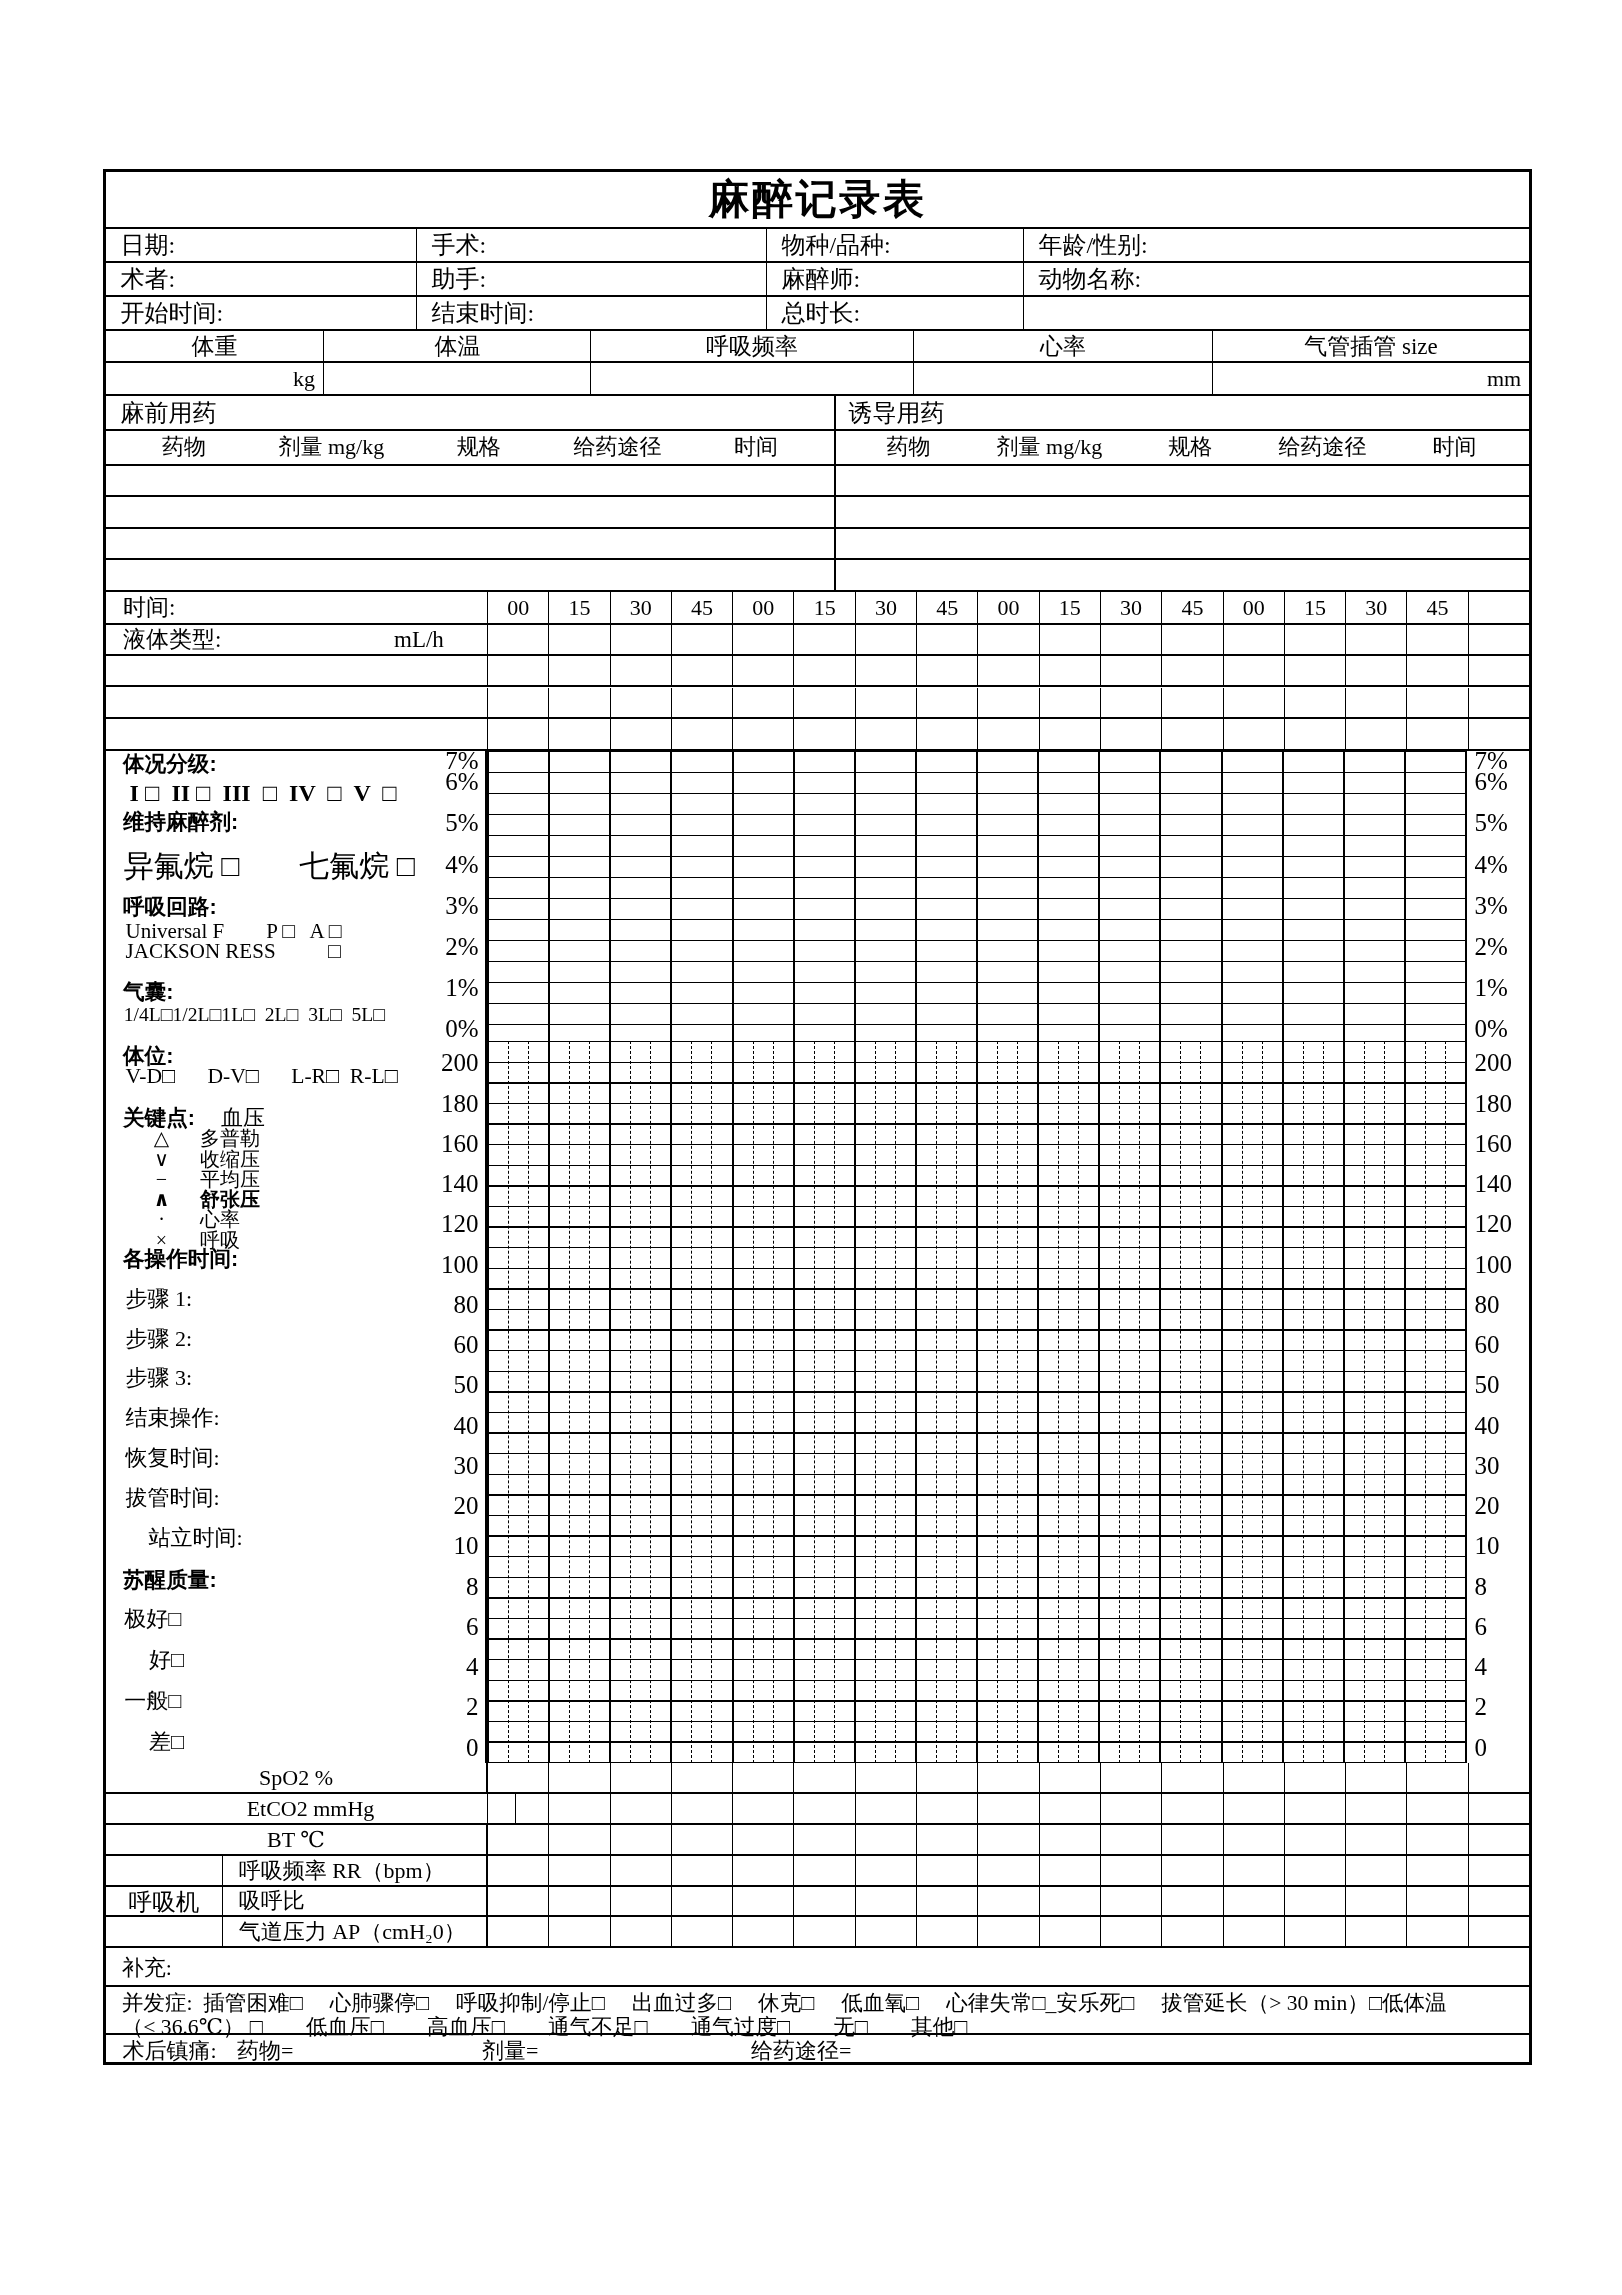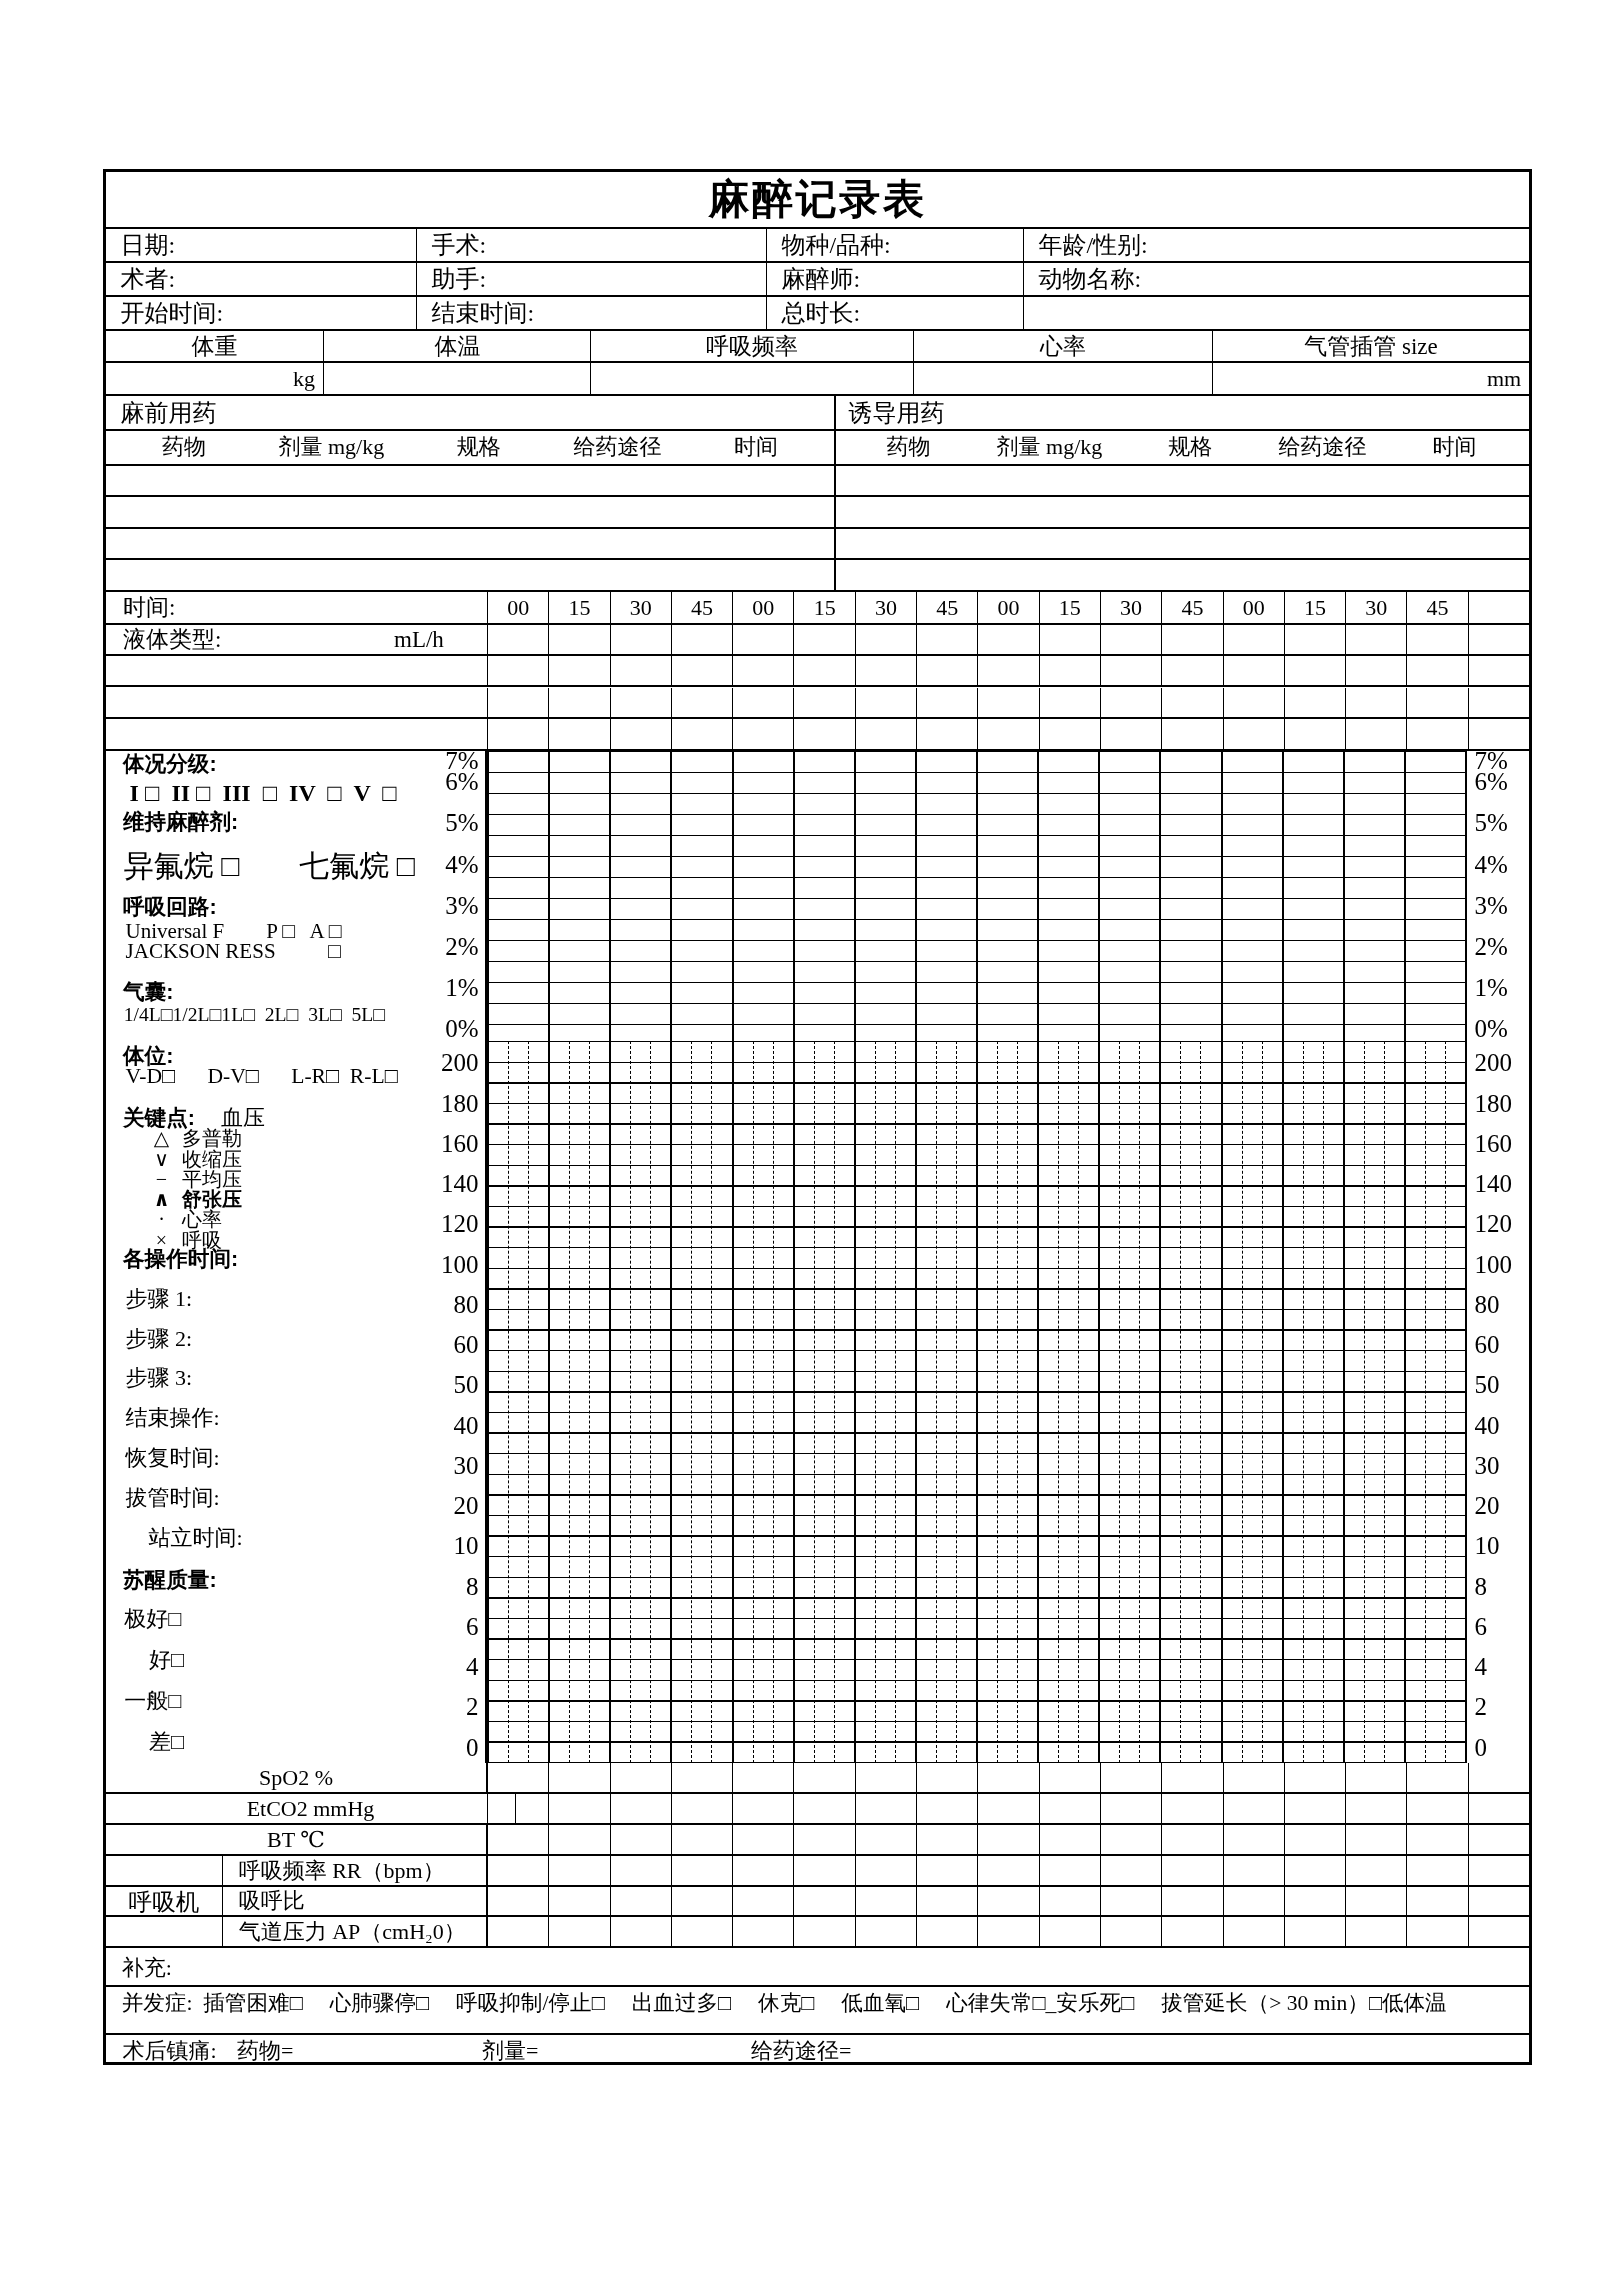--- a/index.html
+++ b/index.html
@@ -39,21 +39,21 @@
 .lp-o46{left:17.7px;font-size:30px}
 .lp-o31{left:19.6px;font-size:21px}
 .lp-o30{left:17.7px;font-size:19.6px}
 .lp-o33{left:19.6px;font-size:21.6px}
 .lp-o34{left:19.6px;font-size:22px}
 .lp-kp{font-size:22px}
 .lp-kp .kpb{font-weight:bold;font-family:"Liberation Sans","DejaVu Sans",sans-serif;font-size:21.6px}
 .lp-kp .kpv{margin-left:26px}
 .lp-leg{left:0;width:100%;font-size:20px}
 .leg-sym{display:inline-block;width:35px;margin-left:38px;text-align:center}
-.leg-lab{display:inline-block;margin-left:3px}
+.leg-lab{display:inline-block;margin-left:21px}
 .blab{position:absolute;top:0;bottom:0;display:flex;align-items:center;justify-content:center;border-right:1.3px solid #000;font-size:22px}
 .blab-sub{position:absolute;top:0;bottom:0;display:flex;align-items:center;padding-left:15.7px;border-right:1.3px solid #000;font-size:22px}
 .vent-label{position:absolute;left:0;top:1684px;width:117px;height:92px;border-right:1.3px solid #000;display:flex;align-items:center;justify-content:center;font-size:23.6px}
 .textrow{padding:5.2px 0 0 15.7px;font-size:22px}
 .comp-line{position:absolute;left:15.7px;right:6.5px;font-size:21.6px;white-space:pre}
 .an-span{position:absolute;top:0;bottom:0;display:flex;align-items:center;font-size:22px}
 </style>
 </head>
 <body>
 
@@ -563,20 +563,21 @@
           <div class="cell17"></div>
           <div class="cell17"></div>
           <div class="cell17"></div>
         </div>
     </div>
 
     <div class="row bb4 textrow" style="top:1776px;height:39px">补充:</div>
 
     <div class="row bb4" style="top:1815px;height:48px">
       <div class="comp-line" style="top:1.3px">并发症:  插管困难□　 心肺骤停□　 呼吸抑制/停止□　 出血过多□　 休克□　 低血氧□　 心律失常□_安乐死□　 拔管延长（&gt; 30 min）□低体温</div>
+      <div class="comp-line" style="top:25px">（&lt; 36.6℃） □　　低血压□　　高血压□　　通气不足□　　通气过度□　　无□　　其他□</div>
     </div>
 
     <div class="row" style="top:1863px;height:31px">
       <span class="an-span" style="left:16.4px">术后镇痛:</span>
       <span class="an-span" style="left:131px">药物=</span>
       <span class="an-span" style="left:376px">剂量=</span>
       <span class="an-span" style="left:645px">给药途径=</span>
     </div>
 
   </div>

